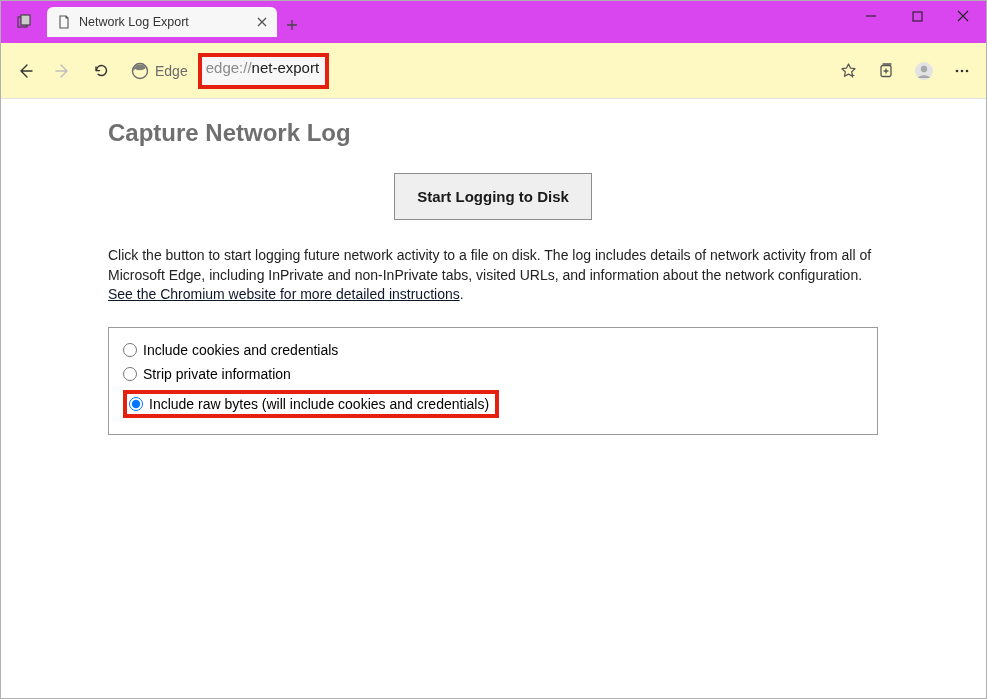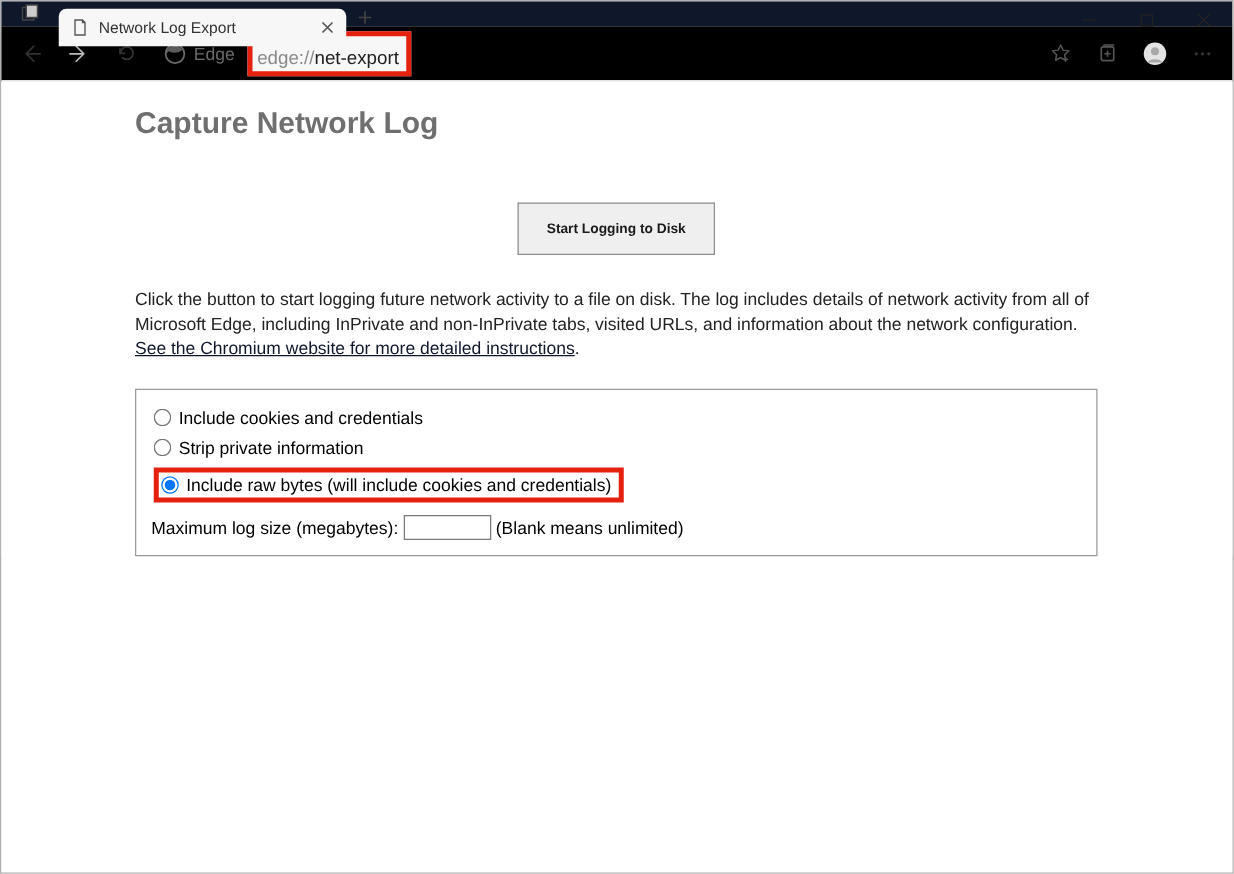--- a/index.html
+++ b/index.html
@@ -8,22 +8,22 @@
       font-size: 14px;
       background: #fff;
       color: #000;
       width: 987px;
       height: 699px;
       overflow: hidden;
       border: 1px solid #b0b0b0;
     }
     
     .titlebar {
-      height: 20px;
-      background: #0f172a;
+      height: 42px;
+      background: #d946ef;
       display: flex;
       align-items: stretch;
       position: relative;
     }
     .titlebar-left {
       width: 46px;
       display: flex;
       align-items: center;
       justify-content: center;
     }
@@ -53,22 +53,22 @@
     }
     .window-controls > div {
       width: 46px;
       display: flex;
       align-items: center;
       justify-content: center;
       color: #222;
     }
     
     .toolbar {
-      height: 44px;
-      background: #000000;
+      height: 56px;
+      background: #fef9c3;
       border-bottom: 1px solid #e2e2e2;
       display: flex;
       align-items: center;
       padding: 0 8px;
       gap: 6px;
     }
     .tbtn {
       width: 32px; height: 32px;
       display:flex; align-items:center; justify-content:center;
       border-radius:4px;
@@ -82,21 +82,21 @@
     }
     .addr-wrap {
       flex:1;
       display:flex;
       align-items:center;
       height: 32px;
     }
     .addr-highlight {
       border: 4px solid #e5200f;
       padding: 2px 6px 2px 4px;
-      display:flex; align-items:flex-end;
+      display:flex; align-items:flex-start;
       height: 36px;
       background: #f7f7f7;
     }
     .addr-text { font-size: 15px; color:#202020; white-space:nowrap; }
     .addr-dim { color:#8a8a8a; }
     
     .content {
       padding: 20px 0 0 0;
       background:#fff;
     }
@@ -112,25 +112,24 @@
     }
     .start-row {
       display:flex;
       justify-content:center;
       margin-bottom: 26px;
     }
     button.start {
       background: #efefef;
       border: 1px solid #8d8d8d;
       padding: 14px 22px;
-      font-size: 11px;
+      font-size: 15px;
       font-weight: 700;
       color:#1a1a1a;
       font-family: inherit;
-      margin-top: 23px;
     }
     .desc {
       font-size: 14px;
       line-height: 1.4;
       color: #222;
       margin-bottom: 22px;
     }
     .desc a { color: #0f172a; text-decoration: underline; }
     .options-box {
       border: 1px solid #9a9a9a;
@@ -307,20 +306,15 @@
         <span>Strip private information</span>
       </label>
 
       <div class="radio-row">
         <span class="radio-highlight">
           <input type="radio" name="opt" checked="" style="">
           <span>Include raw bytes (will include cookies and credentials)</span>
         </span>
       </div>
 
-      <div class="maxrow">
-        <span>Maximum log size (megabytes):</span>
-        <input type="text" value="" style="">
-        <span>(Blank means unlimited)</span>
-      </div>
     </div>
   </div>
 </div>
 
 </body></html>

